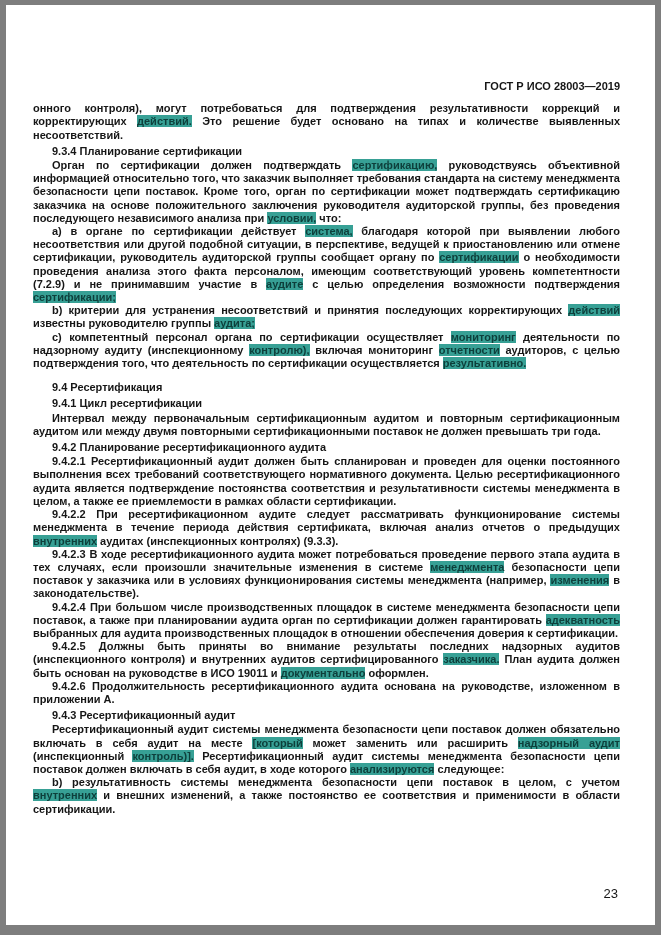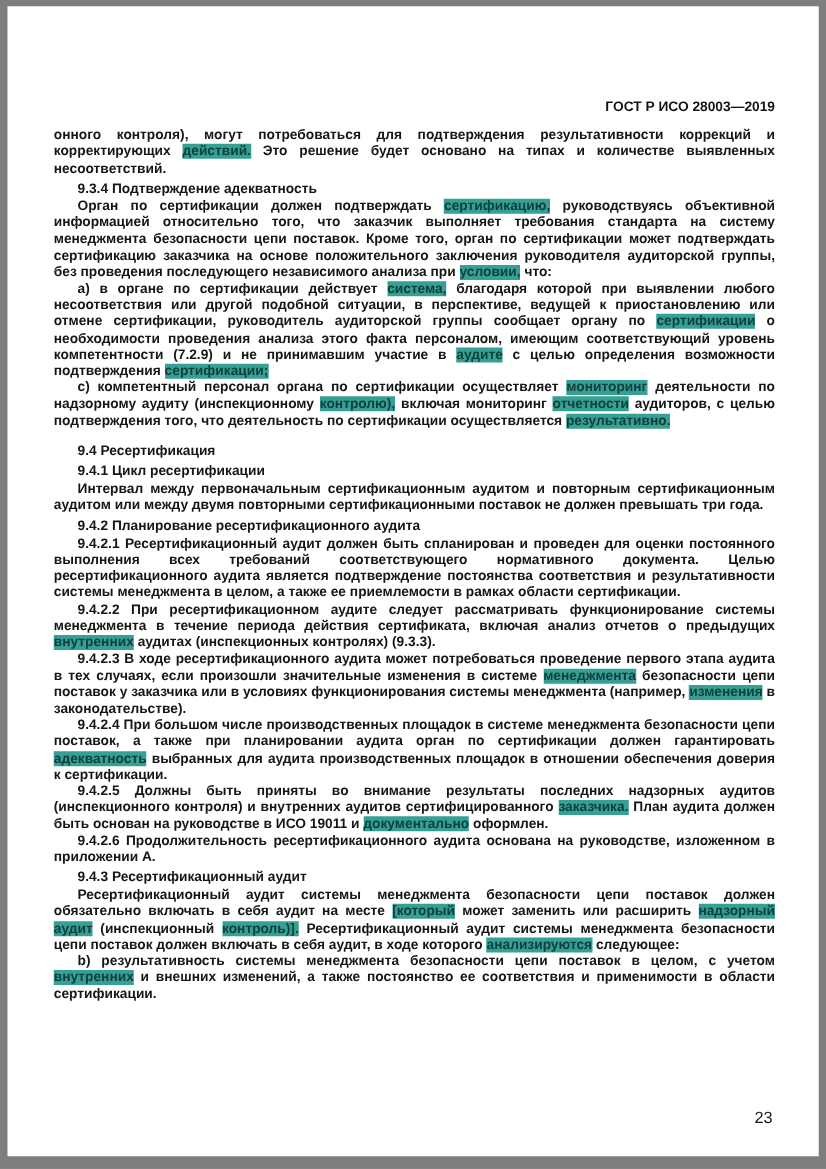--- a/index.html
+++ b/index.html
@@ -8,21 +8,21 @@
     --text:#161616;
     --highlight:#37a095;
   }
   html,body{margin:0;padding:0;background:var(--surround);}
   .page{
     position:relative;
     width:649px;height:920px;
     margin:5px auto 10px;
     background:var(--paper);
     box-sizing:border-box;
-    padding:75px 35px 0 37px;
+    padding:75px 35px 0 27px;
     font-family:"Liberation Sans",sans-serif;
     font-size:11px;line-height:13.2px;
     color:var(--text);
     hyphens:auto;
   }
   .header{
     text-align:right;
     font-weight:bold;
     margin-bottom:9px;
   }
@@ -46,23 +46,24 @@
   }
 </style>
 </head>
 <body>
 
 <div class="page">
   <div class="header">ГОСТ Р ИСО 28003—2019</div>
 
   <div class="doc-body">
       <p class=" noindent">онного контроля), могут потребоваться для подтверждения результативности коррекций и корректирующих <span class="hl">действий.</span> Это решение будет основано на типах и количестве выявленных несоответствий.</p>
-      <p class="h3">9.3.4 Подтверждение адекватность</p>
+      <p class="h3">9.3.4 Планирование сертификации</p>
       <p class="">Орган по сертификации должен подтверждать <span class="hl">сертификацию,</span> руководствуясь объективной информацией относительно того, что заказчик выполняет требования стандарта на систему менеджмента безопасности цепи поставок. Кроме того, орган по сертификации может подтверждать сертификацию заказчика на основе положительного заключения руководителя аудиторской группы, без проведения последующего независимого анализа при <span class="hl">условии,</span> что:</p>
       <p class="">а) в органе по сертификации действует <span class="hl">система,</span> благодаря которой при выявлении любого несоответствия или другой подобной ситуации, в перспективе, ведущей к приостановлению или отмене сертификации, руководитель аудиторской группы сообщает органу по <span class="hl">сертификации</span> о необходимости проведения анализа этого факта персоналом, имеющим соответствующий уровень компетентности (7.2.9) и не принимавшим участие в <span class="hl">аудите</span> с целью определения возможности подтверждения <span class="hl">сертификации;</span></p>
+      <p class="">b) критерии для устранения несоответствий и принятия последующих корректирующих <span class="hl">действий</span> известны руководителю группы <span class="hl">аудита;</span></p>
       <p class="">с) компетентный персонал органа по сертификации осуществляет <span class="hl">мониторинг</span> деятельности по надзорному аудиту (инспекционному <span class="hl">контролю),</span> включая мониторинг <span class="hl">отчетности</span> аудиторов, с целью подтверждения того, что деятельность по сертификации осуществляется <span class="hl">результативно.</span></p>
       <p class="h2">9.4 Ресертификация</p>
       <p class="h3">9.4.1 Цикл ресертификации</p>
       <p class="">Интервал между первоначальным сертификационным аудитом и повторным сертификационным аудитом или между двумя повторными сертификационными поставок не должен превышать три года.</p>
       <p class="h3">9.4.2 Планирование ресертификационного аудита</p>
       <p class="">9.4.2.1 Ресертификационный аудит должен быть спланирован и проведен для оценки постоянного выполнения всех требований соответствующего нормативного документа. Целью ресертификационного аудита является подтверждение постоянства соответствия и результативности системы менеджмента в целом, а также ее приемлемости в рамках области сертификации.</p>
       <p class="">9.4.2.2 При ресертификационном аудите следует рассматривать функционирование системы менеджмента в течение периода действия сертификата, включая анализ отчетов о предыдущих <span class="hl">внутренних</span> аудитах (инспекционных контролях) (9.3.3).</p>
       <p class="">9.4.2.3 В ходе ресертификационного аудита может потребоваться проведение первого этапа аудита в тех случаях, если произошли значительные изменения в системе <span class="hl">менеджмента</span> безопасности цепи поставок у заказчика или в условиях функционирования системы менеджмента (например, <span class="hl">изменения</span> в законодательстве).</p>
       <p class="">9.4.2.4 При большом числе производственных площадок в системе менеджмента безопасности цепи поставок, а также при планировании аудита орган по сертификации должен гарантировать <span class="hl">адекватность</span> выбранных для аудита производственных площадок в отношении обеспечения доверия к сертификации.</p>
       <p class="">9.4.2.5 Должны быть приняты во внимание результаты последних надзорных аудитов (инспекционного контроля) и внутренних аудитов сертифицированного <span class="hl">заказчика.</span> План аудита должен быть основан на руководстве в ИСО 19011 и <span class="hl">документально</span> оформлен.</p>

